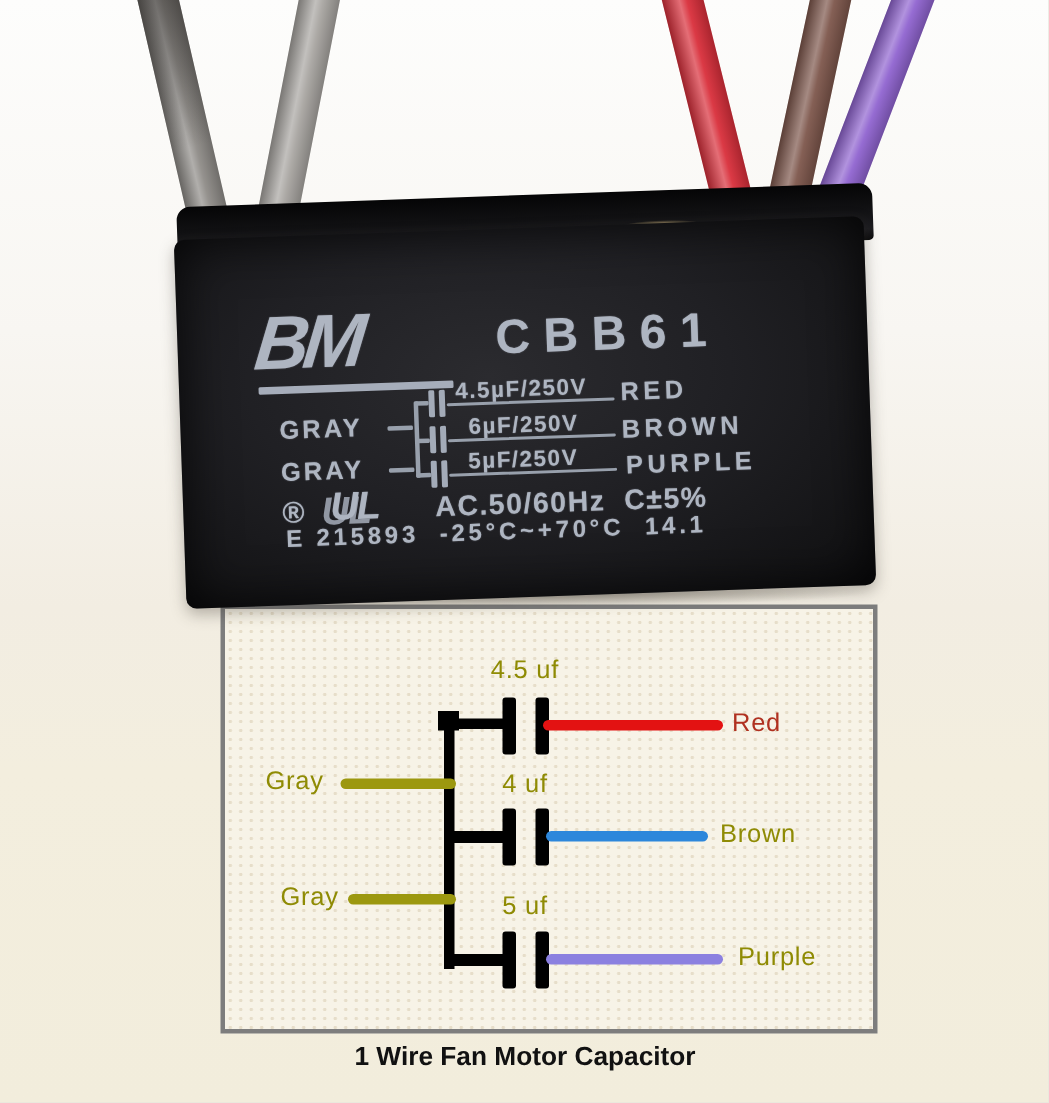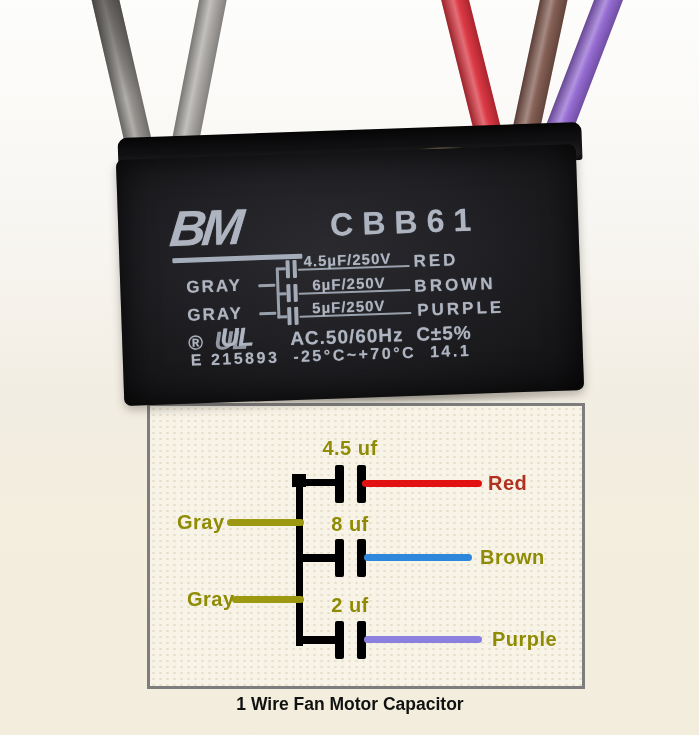--- a/index.html
+++ b/index.html
@@ -62,21 +62,21 @@
   .diagram{
     position:absolute;left:147px;top:403px;width:438px;height:286px;
     border:3px solid #7d7d7d;
     background-color:#f7f3e7;
     background-image:radial-gradient(rgba(210,196,165,.45) 1px,rgba(0,0,0,0) 1.4px);
     background-size:7px 6px;
   }
   .blk{position:absolute;background:#000;}
   .plate{position:absolute;width:9px;height:38px;background:#000;border-radius:2px;}
   .dline{position:absolute;height:7px;border-radius:4px;}
-  .dlabel{position:absolute;font-weight:bold;font-size:20px;letter-spacing:.5px;}
+  .dlabel{position:absolute;font-weight:normal;font-size:17px;letter-spacing:.5px;}
   .ctr{text-align:center;}
   
   .caption{
     position:absolute;left:110px;top:694px;width:480px;text-align:center;
     font-weight:bold;font-size:17.5px;color:#111;
   }
 </style>
 </head>
 <body>
 
@@ -147,22 +147,22 @@
     <div class="blk" style="left:146px;top:230px;width:44px;height:8px;"></div>
 
     <div class="plate" style="left:185px;top:59px;"></div>
     <div class="plate" style="left:207px;top:59px;"></div>
     <div class="plate" style="left:185px;top:133px;"></div>
     <div class="plate" style="left:207px;top:133px;"></div>
     <div class="plate" style="left:185px;top:215px;"></div>
     <div class="plate" style="left:207px;top:215px;"></div>
 
     <div class="dlabel ctr" style="left: 155px; top: 31px; width: 90px; color: rgb(143, 139, 4);">4.5 uf</div>
-    <div class="dlabel ctr" style="left: 155px; top: 107px; width: 90px; color: rgb(143, 139, 4);">8 uf</div>
-    <div class="dlabel ctr" style="left: 155px; top: 188px; width: 90px; color: rgb(143, 139, 4);">2 uf</div>
+    <div class="dlabel ctr" style="left: 155px; top: 107px; width: 90px; color: rgb(143, 139, 4);">4 uf</div>
+    <div class="dlabel ctr" style="left: 155px; top: 188px; width: 90px; color: rgb(143, 139, 4);">5 uf</div>
 
     <div class="dline" style="left: 212px; top: 74px; width: 120px; background-color: rgb(227, 18, 18);"></div>
     <div class="dline" style="left: 214px; top: 148px; width: 108px; background-color: rgb(45, 135, 219);"></div>
     <div class="dline" style="left: 214px; top: 230px; width: 118px; background-color: rgb(139, 128, 224);"></div>
 
     <div class="dlabel" style="left: 338px; top: 66px; color: rgb(176, 49, 32);">Red</div>
     <div class="dlabel" style="left: 330px; top: 140px; color: rgb(143, 139, 4);">Brown</div>
     <div class="dlabel" style="left: 342px; top: 222px; color: rgb(143, 139, 4);">Purple</div>
 
     <div class="dline" style="left: 77px; top: 113px; width: 77px; background-color: rgb(156, 152, 15);"></div>

